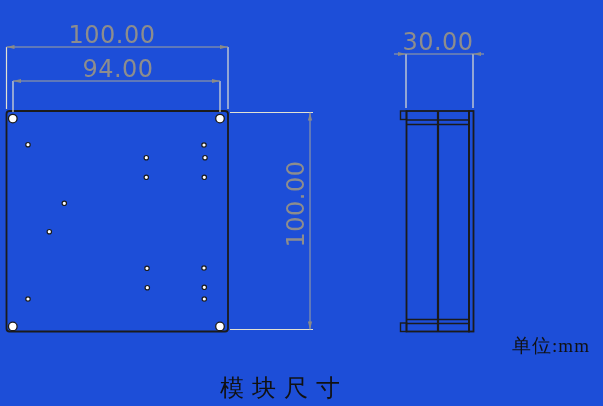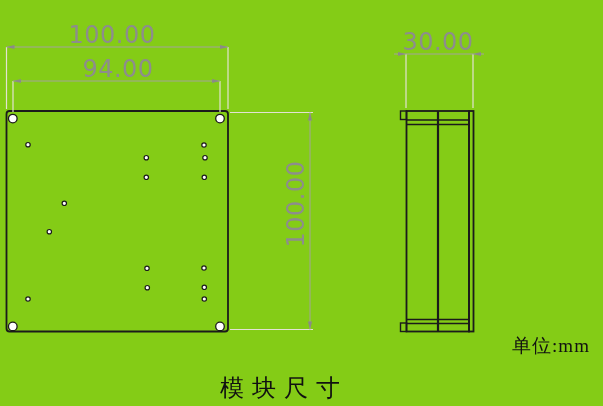--- a/index.html
+++ b/index.html
@@ -1,19 +1,19 @@
 <!DOCTYPE html>
 <html><head>
 <meta charset="utf-8">
 <style>
   html, body { margin: 0; padding: 0; background: #ffffff; }
   .stage {
     position: relative;
     width: 603px; height: 406px;
-    background: #84cc16;
+    background: #1d4ed8;
     font-family: "Liberation Sans", sans-serif;
     overflow: hidden;
   }
   svg.drawing { position: absolute; left: 0; top: 0; }
 
   .blk    { fill: none; stroke: #1b1b1b; stroke-width: 1.8px; }
   .blk-thin { fill: none; stroke: #1b1b1b; stroke-width: 1.4px; }
   .hole   { fill: #ffffff; stroke: #1b1b1b; stroke-width: 1.3px; }
   .smhole { fill: #ffffff; stroke: #1b1b1b; stroke-width: 1.2px; }
   .dimline { stroke: #a3a39a; stroke-width: 1px; fill: none; }

